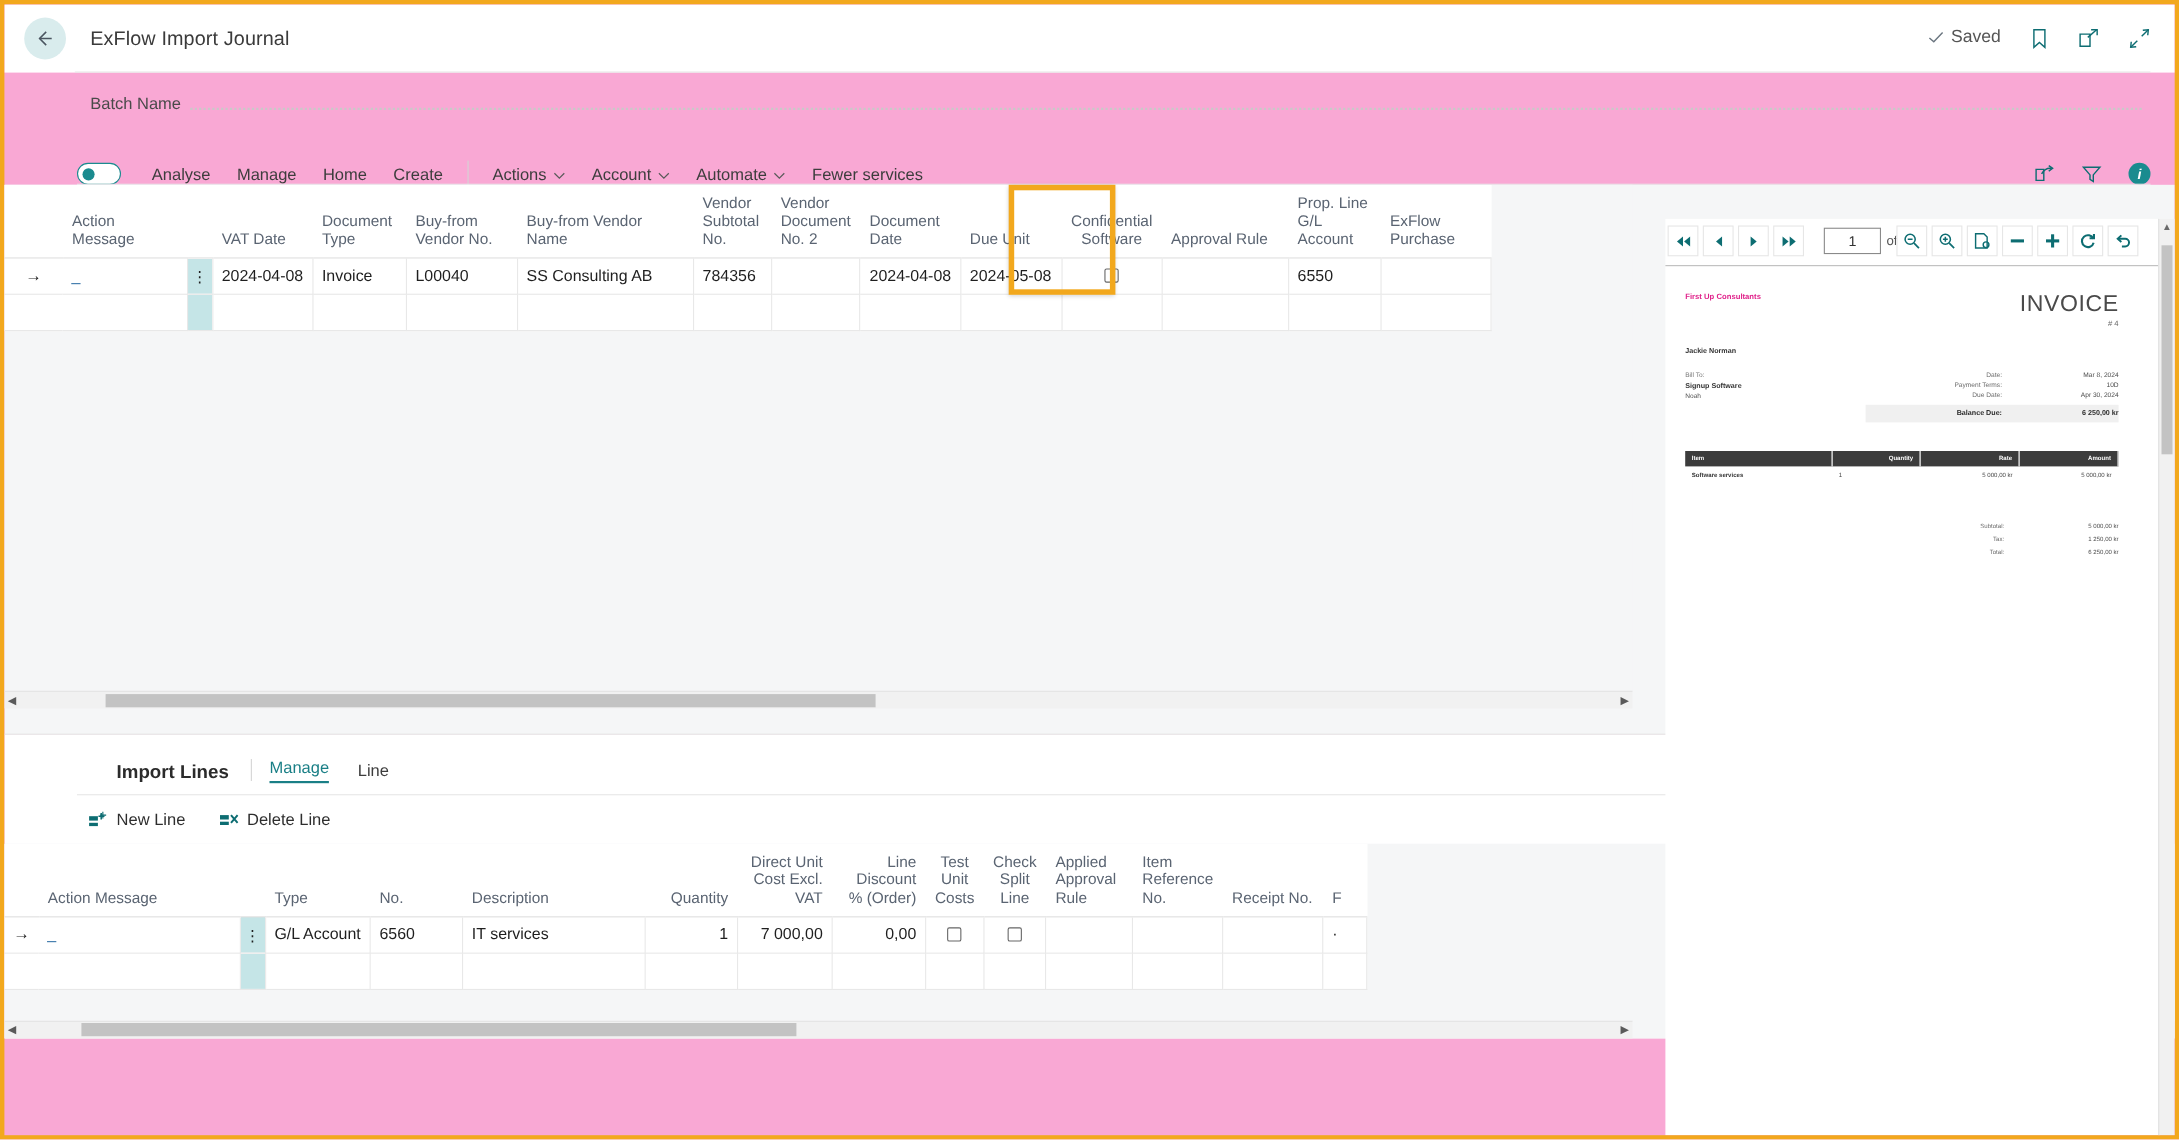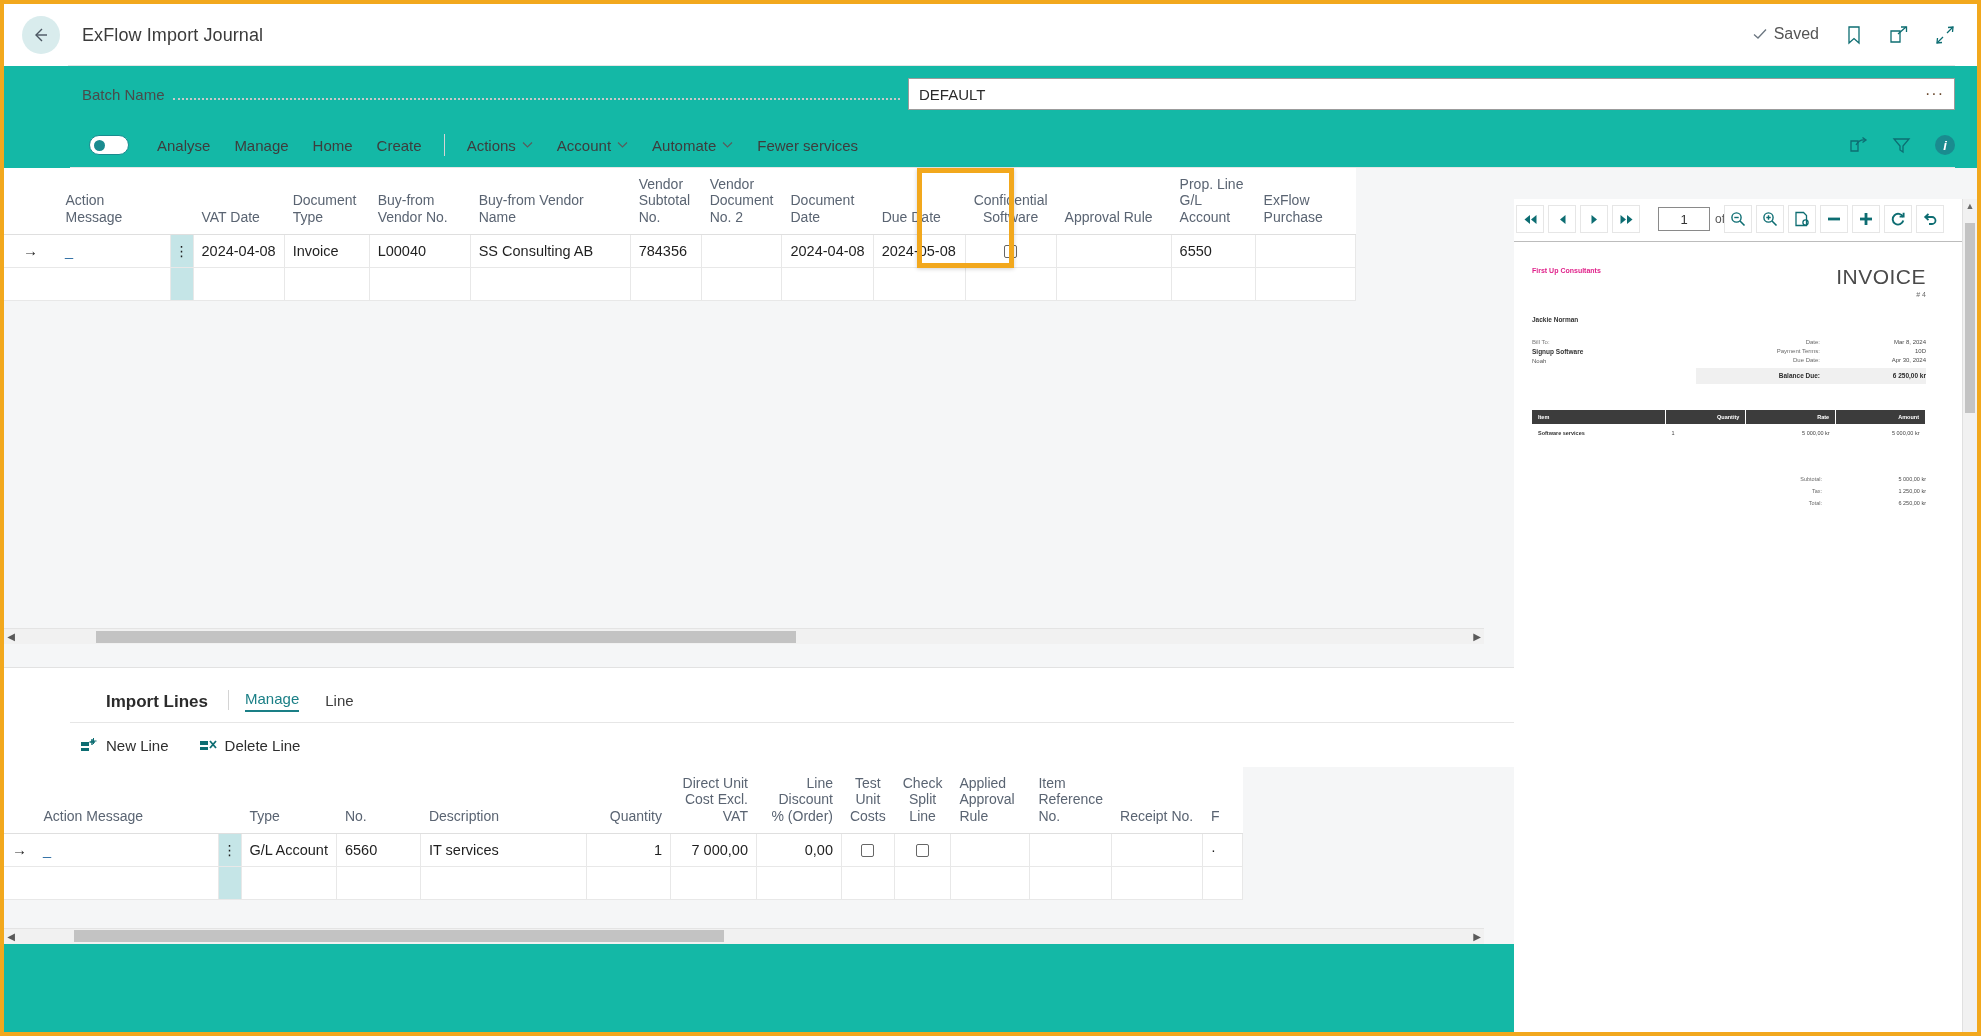--- a/index.html
+++ b/index.html
@@ -7,21 +7,21 @@
     margin: 0; padding: 0;
     width: 1981px; height: 1036px;
     overflow: hidden;
     font-family: "Liberation Sans", sans-serif;
     background: #ffffff;
   }
   .app-frame {
     position: relative;
     width: 1981px; height: 1036px;
     border: 4px solid #f2a81d;
-    background: #14b8a6;
+    background: #f9a8d4;
     overflow: hidden;
   }
 
   
   .header {
     position: relative;
     height: 62px;
     display: flex;
     align-items: center;
     padding: 0 22px 0 12px;
@@ -94,22 +94,22 @@
     position: absolute; right: 10px; top: 50%;
     transform: translateY(-50%);
     color: #6b4a2f; font-size: 16px; letter-spacing: 1px;
     cursor: pointer;
   }
 
   
   .ribbon {
     position: relative;
     height: 46px;
-    display: flex; align-items: center;
-    padding-left: 85px; padding-right: 22px;
+    display: flex; align-items: flex-end;
+    padding-left: 66px; padding-right: 22px;
   }
   .toggle {
     width: 40px; height: 20px;
     border: 1px solid #1a8b8f;
     border-radius: 11px;
     position: relative;
     cursor: pointer;
     background: #fff;
     flex: 0 0 auto;
   }
@@ -419,24 +419,20 @@
           <path d="M17.5 7 L18 2 L13 2.5" fill="none" stroke="#0d6d72" stroke-width="1.3"></path>
         </svg>
       </div>
     </div>
     <div class="header-rule"></div>
   </div>
 
   <div class="batch-row">
     <div class="batch-label">Batch Name</div>
     <div class="dotfill"></div>
-    <div class="batch-field">
-      <span>DEFAULT</span>
-      <span class="batch-ellipsis">···</span>
-    </div>
   </div>
 
   <div class="ribbon">
     <div class="toggle"></div>
     <div class="ribbon-item first">
       <span>Analyse</span>
     </div>
     <div class="ribbon-item">
       <span>Manage</span>
     </div>
@@ -512,21 +508,21 @@
               <th class="ctr"></th>
               <th>Action Message</th>
               <th class="ctr grp-border-left"></th>
               <th>VAT Date</th>
               <th>Document Type</th>
               <th>Buy-from Vendor No.</th>
               <th>Buy-from Vendor Name</th>
               <th>Vendor Subtotal No.</th>
               <th>Vendor Document No. 2</th>
               <th>Document Date</th>
-              <th>Due Date</th>
+              <th>Due Unit</th>
               <th class="ctr">Confidential Software</th>
               <th>Approval Rule</th>
               <th>Prop. Line G/L Account</th>
               <th>ExFlow Purchase</th>
             </tr>
           </thead>
         <tbody id="journal-body">
             <tr>
               <td class="cell-arrow">→</td>
               <td><span class="am-underscore">_</span></td>

